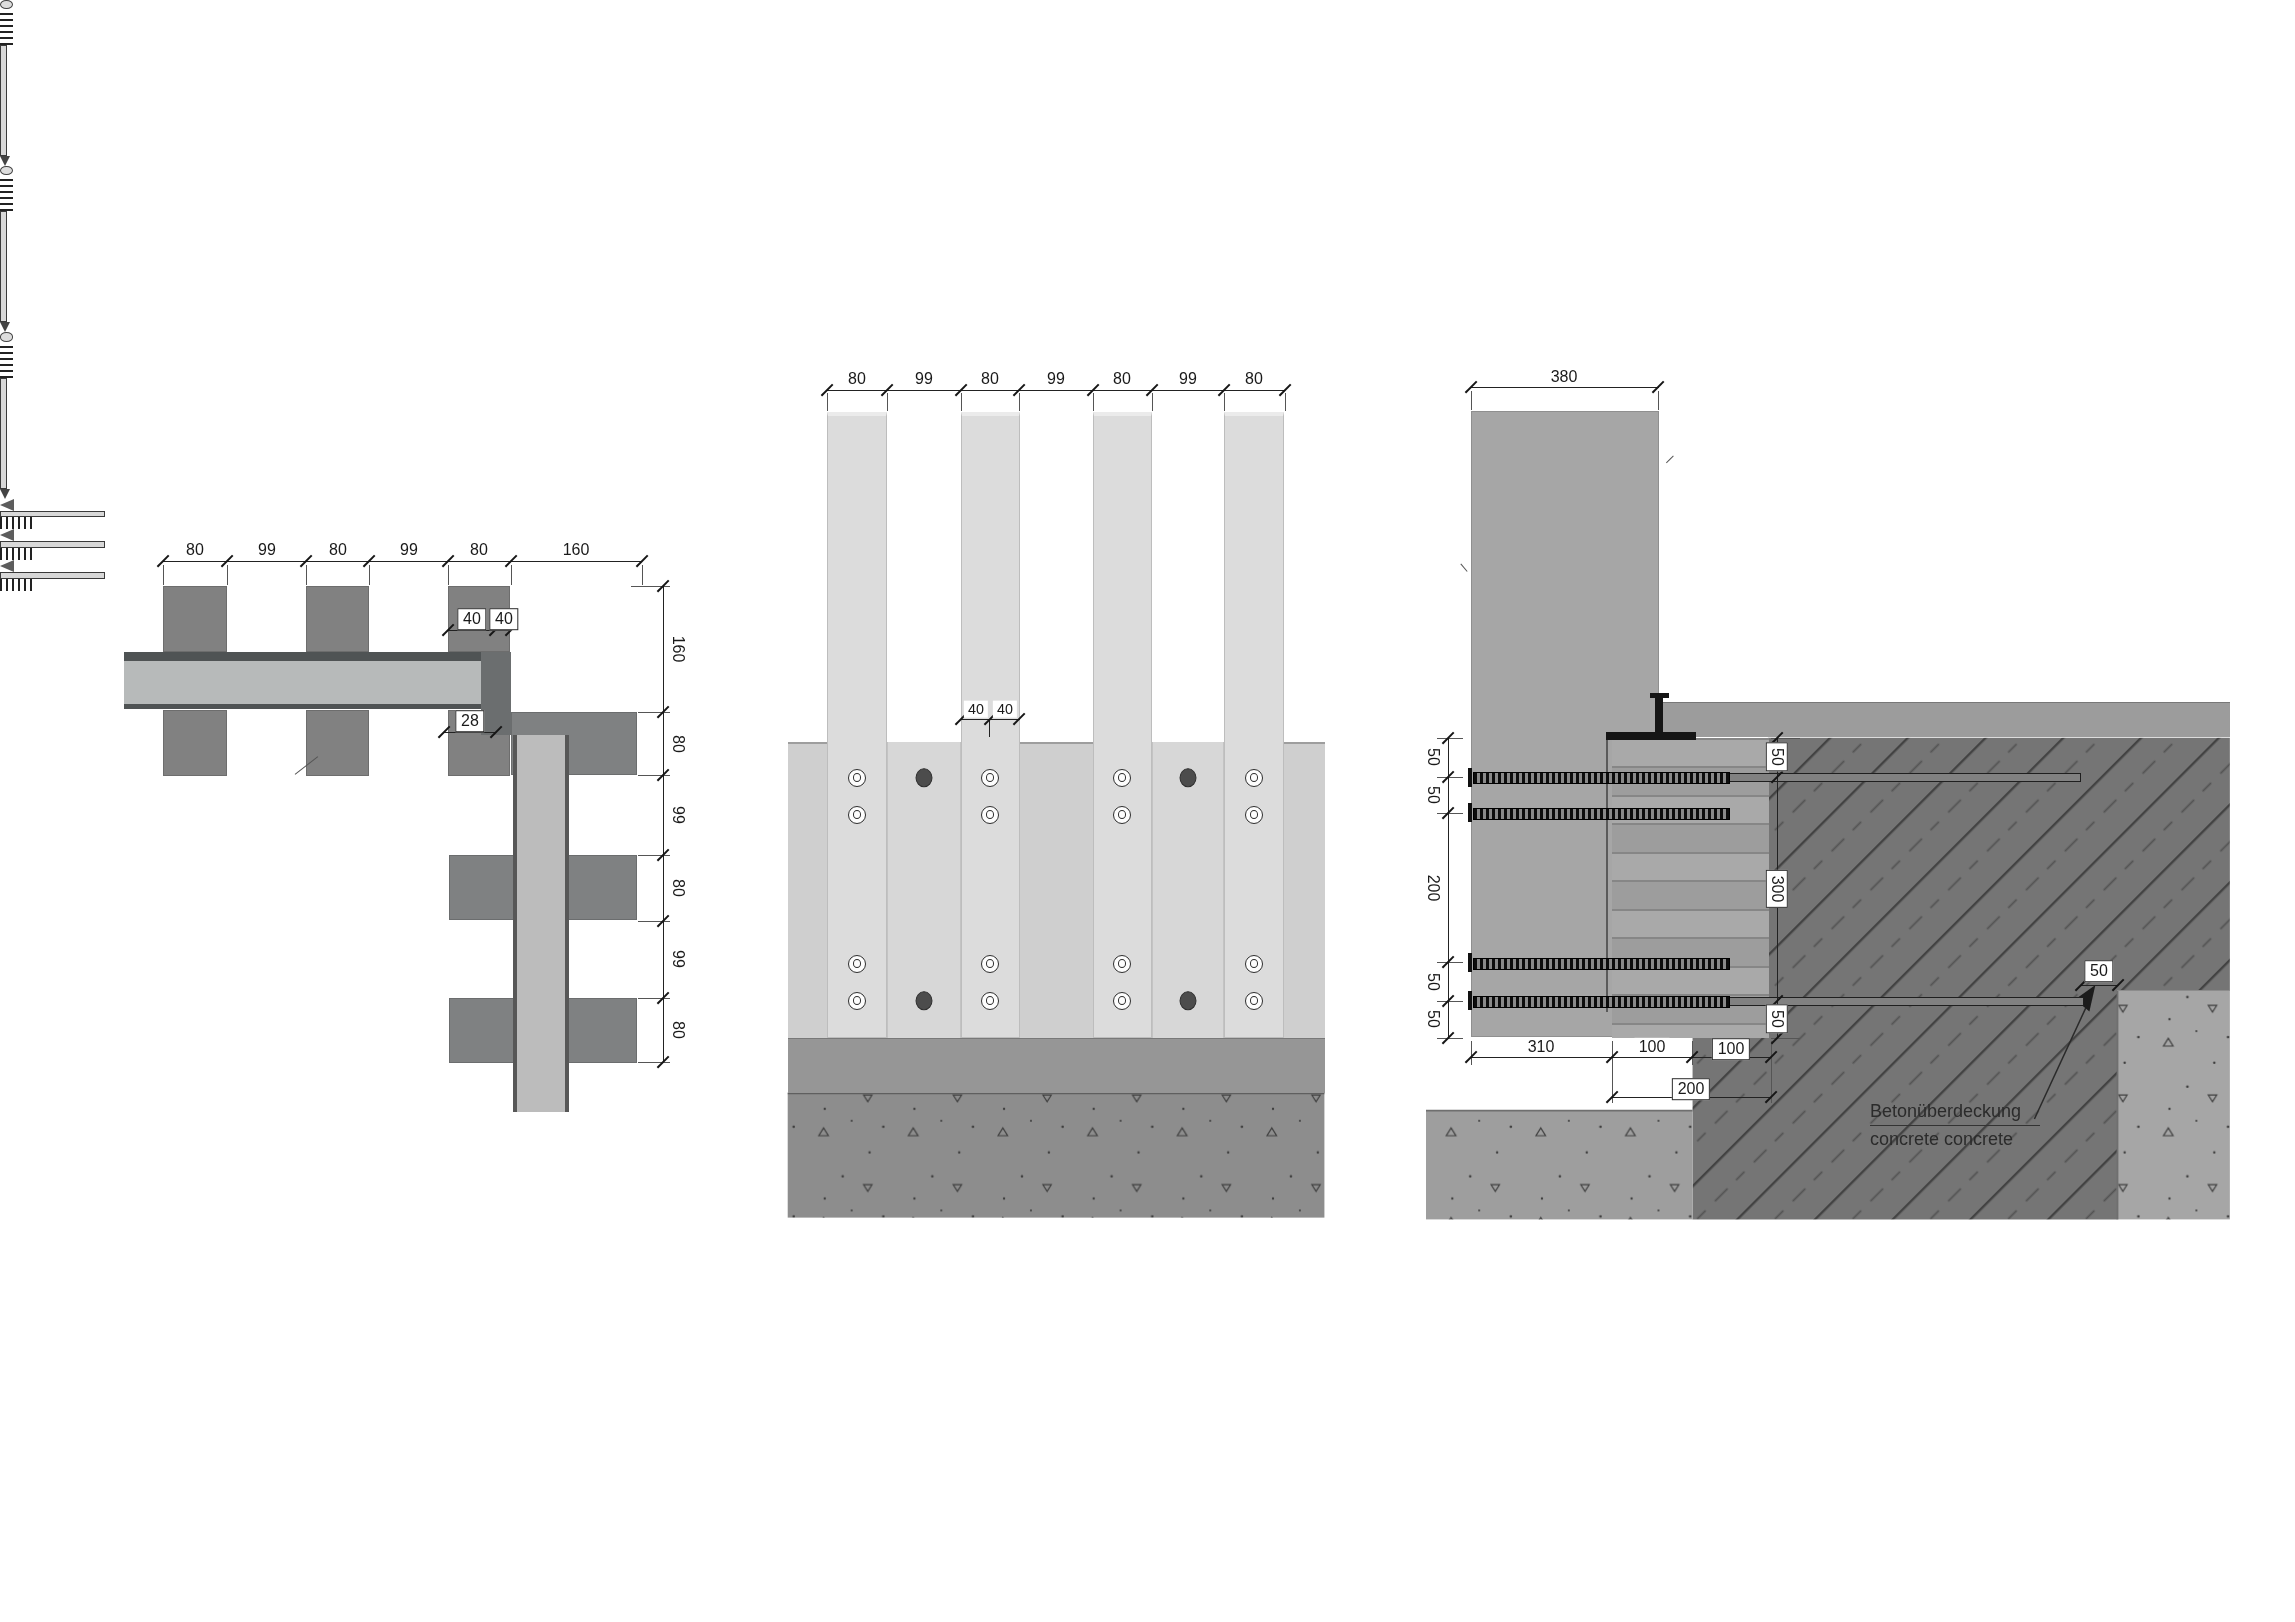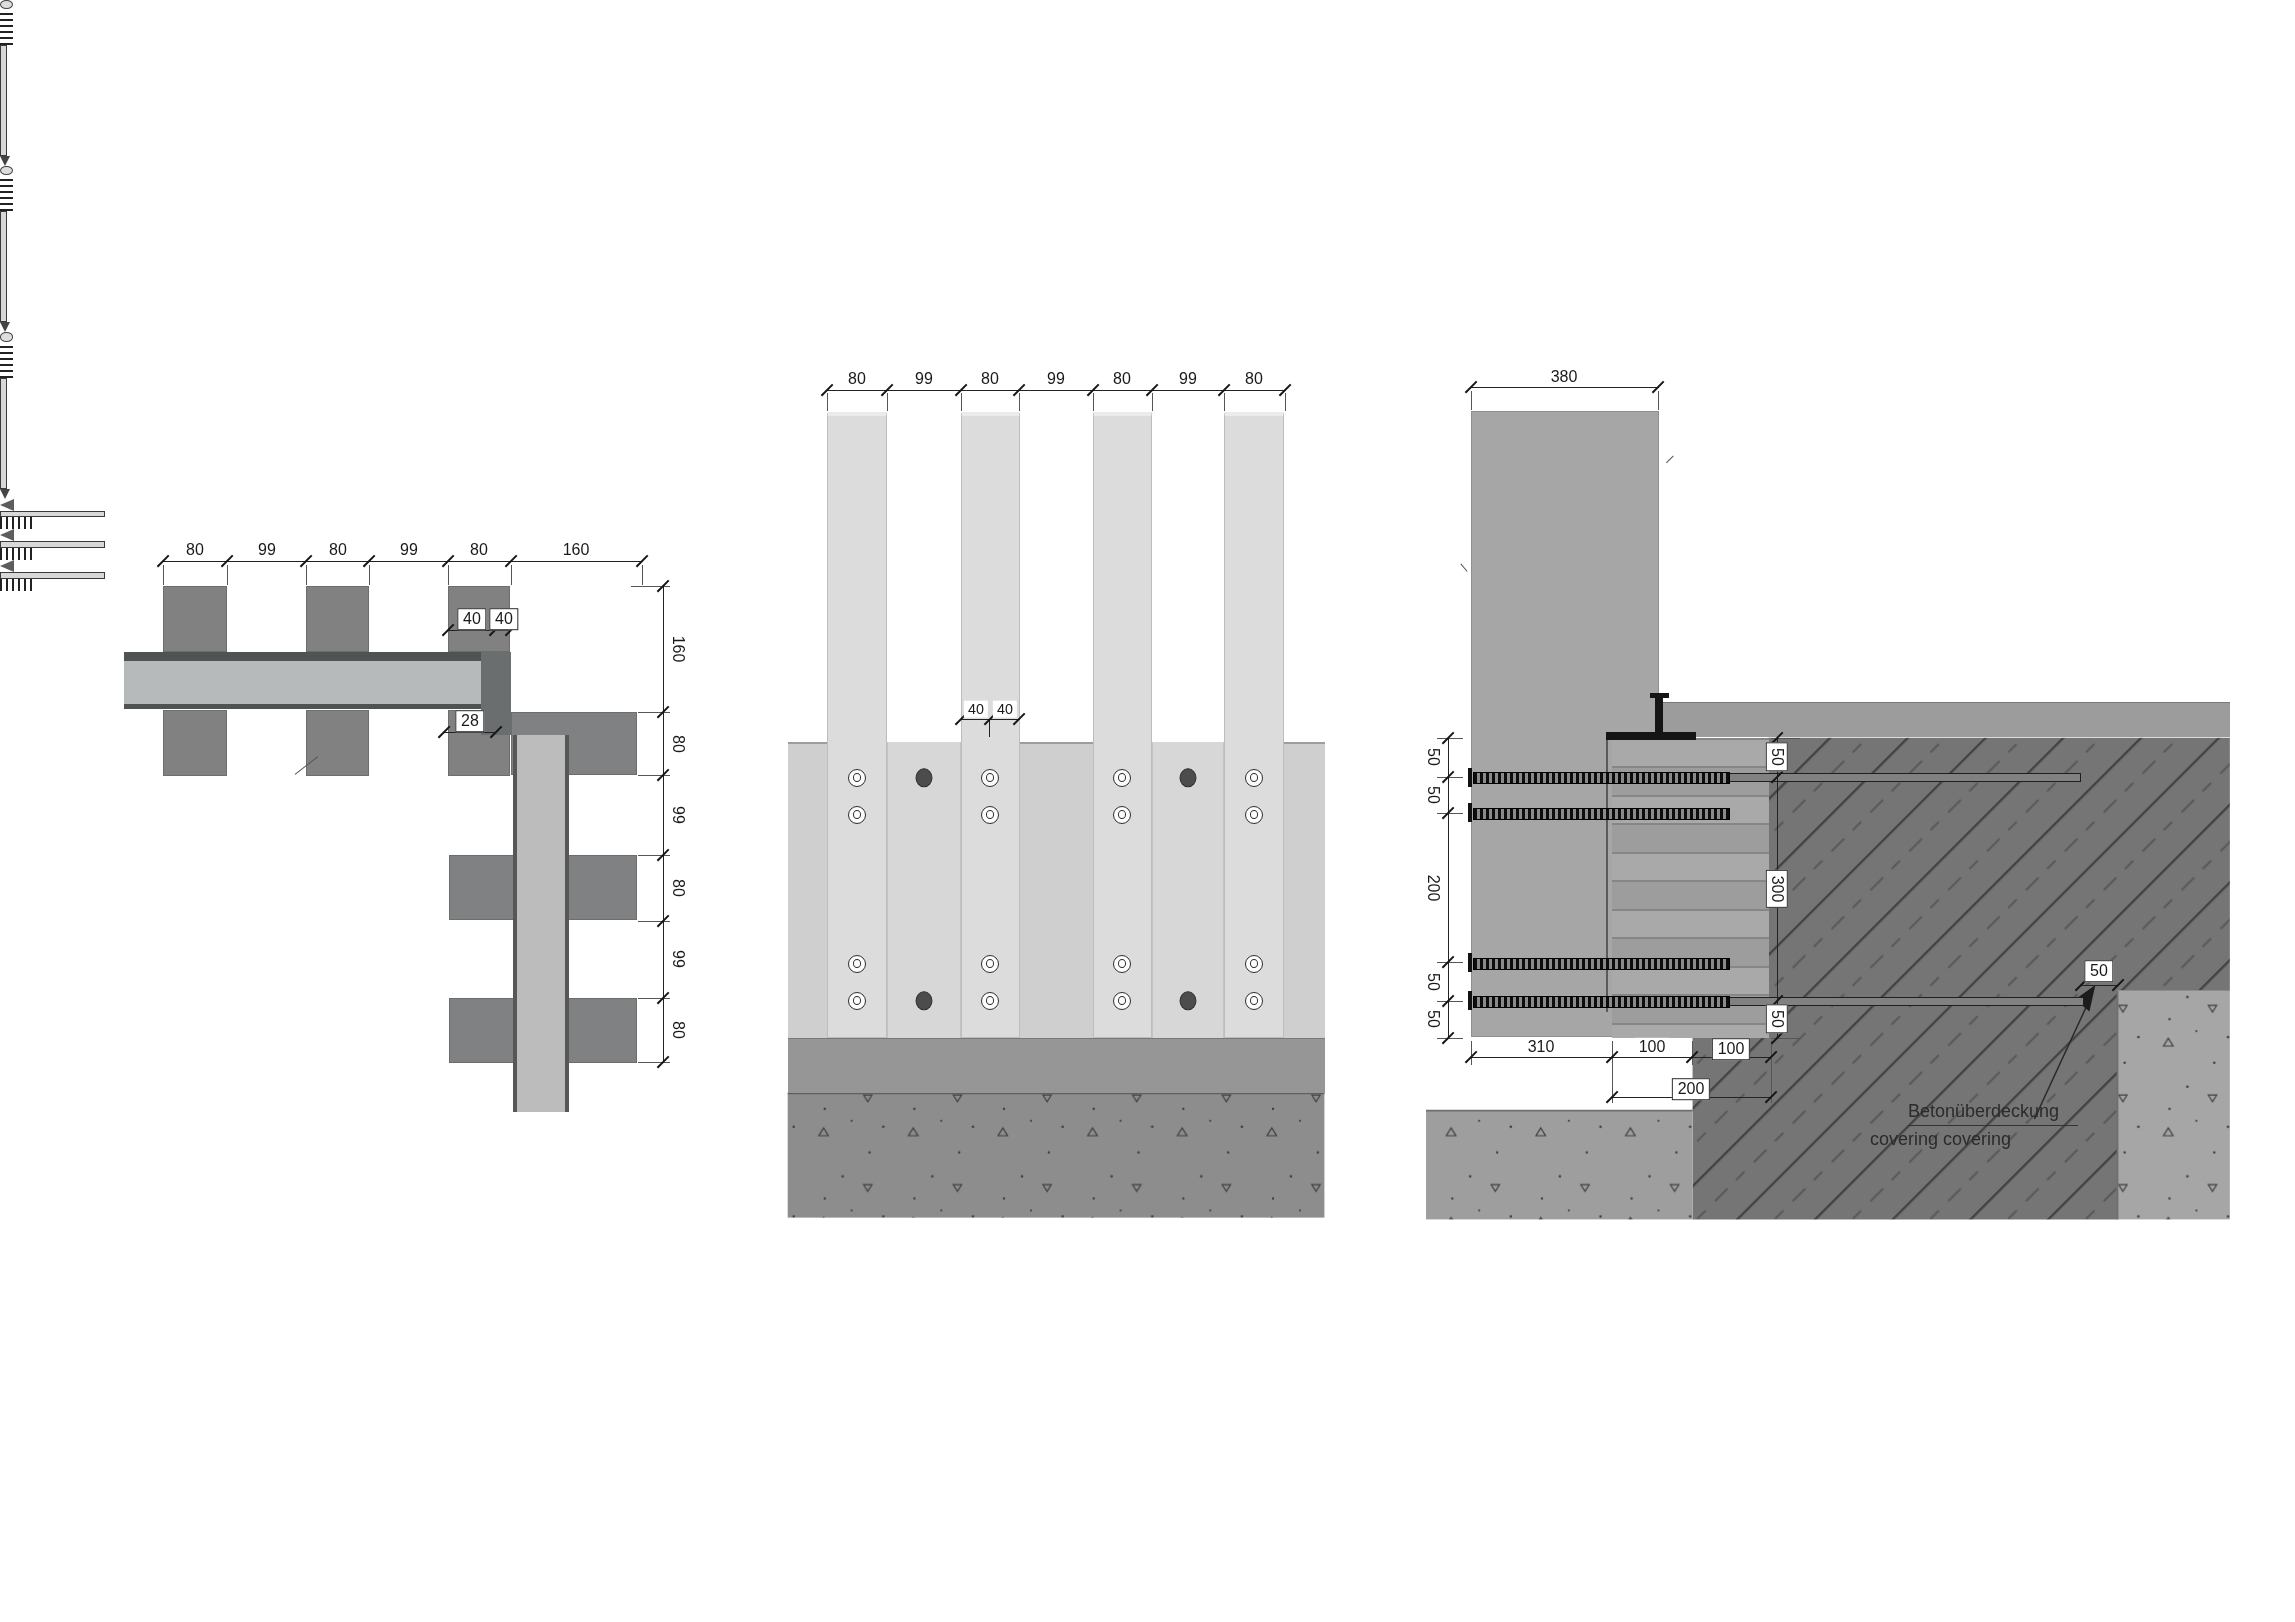--- a/index.html
+++ b/index.html
@@ -208,22 +208,22 @@
   <div class="dimlabel vrot boxed" style="left:1777px;top:757px;">50</div>
   <div class="dimlabel vrot boxed" style="left:1777px;top:889px;">300</div>
   <div class="dimlabel vrot boxed" style="left:1777px;top:1019px;">50</div>
   <div class="dimlabel" style="left:1541px;top:1047px;">310</div>
   <div class="dimlabel" style="left:1652px;top:1047px;">100</div>
   <div class="dimlabel boxed" style="left:1731px;top:1049px;">100</div>
   <div class="dimlabel boxed" style="left:1691px;top:1089px;">200</div>
   <div class="dimlabel boxed" style="left:2099px;top:971px;">50</div>
 
   <div class="note" style="left:1870px;top:1100px;">
-    <div style="border-bottom:1.2px solid #333;padding-bottom:2.4px;padding-right:4.8px;min-width:165px;margin-left:38px;">Betonüberdeckung</div>
-    <div style="padding-top:1.8px;">covering covering</div>
+    <div style="border-bottom:1.2px solid #333;padding-bottom:2.4px;padding-right:4.8px;min-width:165px;">Betonüberdeckung</div>
+    <div style="padding-top:1.8px;">concrete concrete</div>
   </div>
 <div class="tick" style="left: 163px; top: 561px;"></div>
     <div class="tick" style="left: 227px; top: 561px;"></div>
     <div class="tick" style="left: 306px; top: 561px;"></div>
     <div class="tick" style="left: 369px; top: 561px;"></div>
     <div class="tick" style="left: 448px; top: 561px;"></div>
     <div class="tick" style="left: 511px; top: 561px;"></div>
     <div class="tick" style="left: 642px; top: 561px;"></div>
     <div class="tick" style="left: 663px; top: 586px;"></div>
     <div class="tick" style="left: 663px; top: 712px;"></div>

